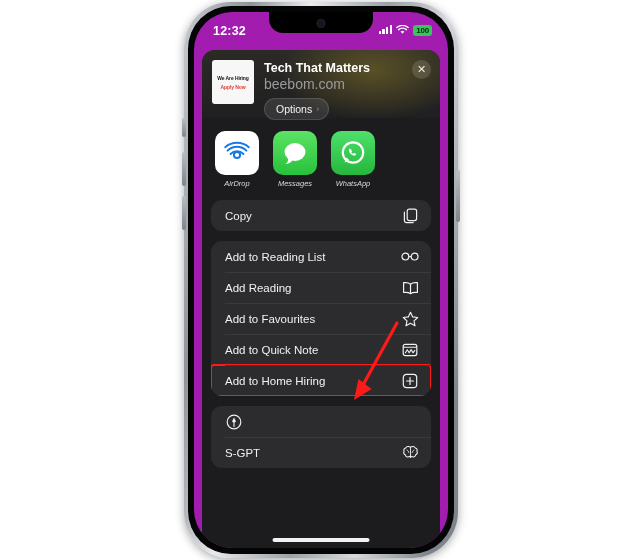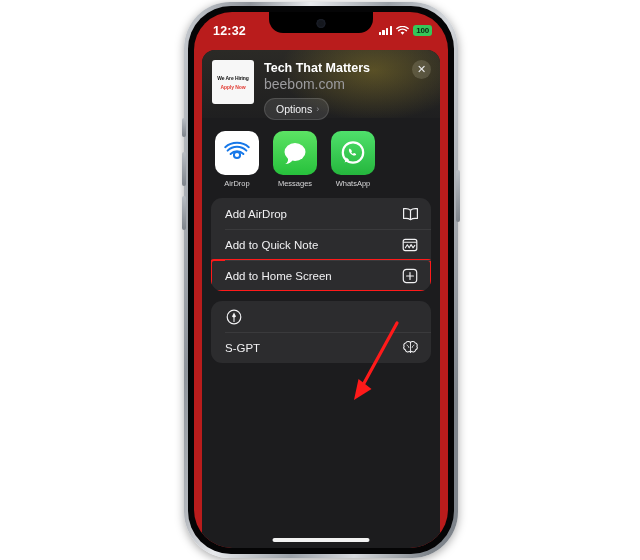--- a/index.html
+++ b/index.html
@@ -29,21 +29,21 @@
     left: 188px; top: 6px;
     width: 266px; height: 548px;
     border-radius: 43px;
     background: #050506;
   }
   .phone-screen {
     position: absolute;
     left: 194px; top: 12px;
     width: 254px; height: 536px;
     border-radius: 38px;
-    background: #b91c1c;
+    background: #a21caf;
     overflow: hidden;
   }
   .notch {
     position: absolute;
     left: 50%; transform: translateX(-50%);
     top: 0;
     width: 104px; height: 21px;
     background: #000;
     border-radius: 0 0 14px 14px;
     z-index: 40;
@@ -78,21 +78,21 @@
     color: #fff;
     z-index: 30;
     background: transparent;
   }
   .status-time {
     font-size: 12.5px; font-weight: bold;
     letter-spacing: .2px;
     padding-top: 3px;
   }
   .status-right {
-    display: flex; align-items: center; gap: 4px;
+    display: flex; gap: 4px;
     padding-top: 3px;
   }
   .sig { display: flex; align-items: flex-end; gap: 1.5px; height: 9px; }
   .sig i { display: block; width: 2.3px; background: #fff; border-radius: .5px; }
   .sig i:nth-child(1){height:3.5px}
   .sig i:nth-child(2){height:5.2px}
   .sig i:nth-child(3){height:7px}
   .sig i:nth-child(4){height:9px}
   .wifi { position: relative; width: 13px; height: 10px; }
   .batt {
@@ -171,21 +171,21 @@
   .app-icon {
     width: 44px; height: 44px;
     border-radius: 10px;
     position: relative;
     display: flex; align-items: center; justify-content: center;
     overflow: hidden;
   }
   .app-label {
     color: #d8d8da; font-size: 7.5px;
     margin-top: 4px;
-    white-space: nowrap; overflow: hidden; text-overflow: clip;
+    white-space: nowrap; overflow: hidden; text-overflow: clip; font-style: italic;
   }
   .ic-airdrop { background: #ffffff; }
   .ic-messages { background: linear-gradient(180deg,#5ce364,#27c13c); }
   .ic-mail { background: linear-gradient(180deg,#2ea3f7,#1577e8); }
   .ic-whatsapp { background: linear-gradient(180deg,#4fe06b,#25b63d); }
 
   
   .list-group {
     background: #2c2c2e;
     border-radius: 11px;
@@ -332,49 +332,78 @@
               <circle cx="15" cy="14.5" r="10.2" fill="none" stroke="#fff" stroke-width="2.2"></circle>
               <path d="M6.6 24.5 L8.6 19.4 L11.4 22.2 Z" fill="#fff"></path>
               <path d="M12 10.4 c-.6 .1 -1.1 .9 -1.1 1.9 0 1.1 .7 2.4 1.8 3.5 1.1 1.1 2.4 1.8 3.5 1.8 1 0 1.8 -.5 1.9 -1.1 .1 -.4 -.1 -.6 -.5 -.8 l -1.3 -.6 c -.3 -.1 -.5 -.1 -.8 .2 l -.5 .6 c -.7 -.3 -1.3 -.8 -1.8 -1.4 l .5 -.6 c .2 -.3 .2 -.5 .1 -.8 l -.6 -1.3 c -.2 -.4 -.4 -.5 -.8 -.4 z" fill="#fff"></path>
             </svg>
           </div>
           <div class="app-label">WhatsApp</div>
         </div>
 
       </div>
 
+      <div class="list-group grp-copy">
+        <div class="row">
+          <span class="row-label">Copy</span>
+          <span class="row-icon">
+            <svg width="15" height="16" viewBox="0 0 15 16">
+              <rect x="4.2" y="1.2" width="9.4" height="11.4" rx="2" fill="none" stroke="currentColor" stroke-width="1.2"></rect>
+              <path d="M10.2 14.6 H3.4 A2 2 0 0 1 1.4 12.6 V4.2" fill="none" stroke="currentColor" stroke-width="1.2" stroke-linecap="round"></path>
+            </svg>
+          </span>
+        </div>
+      </div>
 
       <div class="list-group grp-actions">
 
-
-        <div class="row">
-          <span class="row-label">Add AirDrop</span>
+        <div class="row">
+          <span class="row-label">Add to Reading List</span>
+          <span class="row-icon">
+            <svg width="18" height="11" viewBox="0 0 18 11">
+              <circle cx="4.4" cy="5.6" r="3.4" fill="none" stroke="currentColor" stroke-width="1.2"></circle>
+              <circle cx="13.6" cy="5.6" r="3.4" fill="none" stroke="currentColor" stroke-width="1.2"></circle>
+              <path d="M7.8 5.6 H10.2" stroke="currentColor" stroke-width="1.2"></path>
+            </svg>
+          </span>
+        </div>
+
+        <div class="row">
+          <span class="row-label">Add Reading</span>
           <span class="row-icon">
             <svg width="17" height="14" viewBox="0 0 17 14">
               <path d="M8.5 3.2 C6.8 1.6 4.4 1.3 1.6 1.7 V11.5 C4.4 11.1 6.8 11.4 8.5 12.7 C10.2 11.4 12.6 11.1 15.4 11.5 V1.7 C12.6 1.3 10.2 1.6 8.5 3.2 Z" fill="none" stroke="currentColor" stroke-width="1.2" stroke-linejoin="round"></path>
               <path d="M8.5 3.2 V12.7" stroke="currentColor" stroke-width="1.2"></path>
             </svg>
           </span>
         </div>
 
+        <div class="row">
+          <span class="row-label">Add to Favourites</span>
+          <span class="row-icon">
+            <svg width="17" height="16" viewBox="0 0 17 16">
+              <path d="M8.5 1.3 L10.7 5.9 L15.7 6.5 L12 9.9 L13 14.8 L8.5 12.3 L4 14.8 L5 9.9 L1.3 6.5 L6.3 5.9 Z" fill="none" stroke="currentColor" stroke-width="1.15" stroke-linejoin="round"></path>
+            </svg>
+          </span>
+        </div>
 
         <div class="row">
           <span class="row-label">Add to Quick Note</span>
           <span class="row-icon">
             <svg width="16" height="14" viewBox="0 0 16 14">
               <rect x="1.2" y="1.4" width="13.6" height="11.2" rx="2" fill="none" stroke="currentColor" stroke-width="1.2"></rect>
               <path d="M1.2 4.3 H14.8" stroke="currentColor" stroke-width="1.1"></path>
               <path d="M3.4 9.8 L5.3 6.8 L7.2 9.8 L9.1 6.6 L11 9.8 L12.8 7.4" fill="none" stroke="currentColor" stroke-width="1.1" stroke-linejoin="round" stroke-linecap="round"></path>
             </svg>
           </span>
         </div>
 
 
         <div class="row highlight">
-          <span class="row-label">Add to Home Screen</span>
+          <span class="row-label">Add to Home Hiring</span>
           <span class="row-icon">
             <svg width="16" height="16" viewBox="0 0 16 16">
               <rect x="1.3" y="1.3" width="13.4" height="13.4" rx="3.2" fill="none" stroke="currentColor" stroke-width="1.2"></rect>
               <path d="M8 4.6 V11.4 M4.6 8 H11.4" stroke="currentColor" stroke-width="1.2" stroke-linecap="round"></path>
             </svg>
           </span>
         </div>
 
       </div>
 

